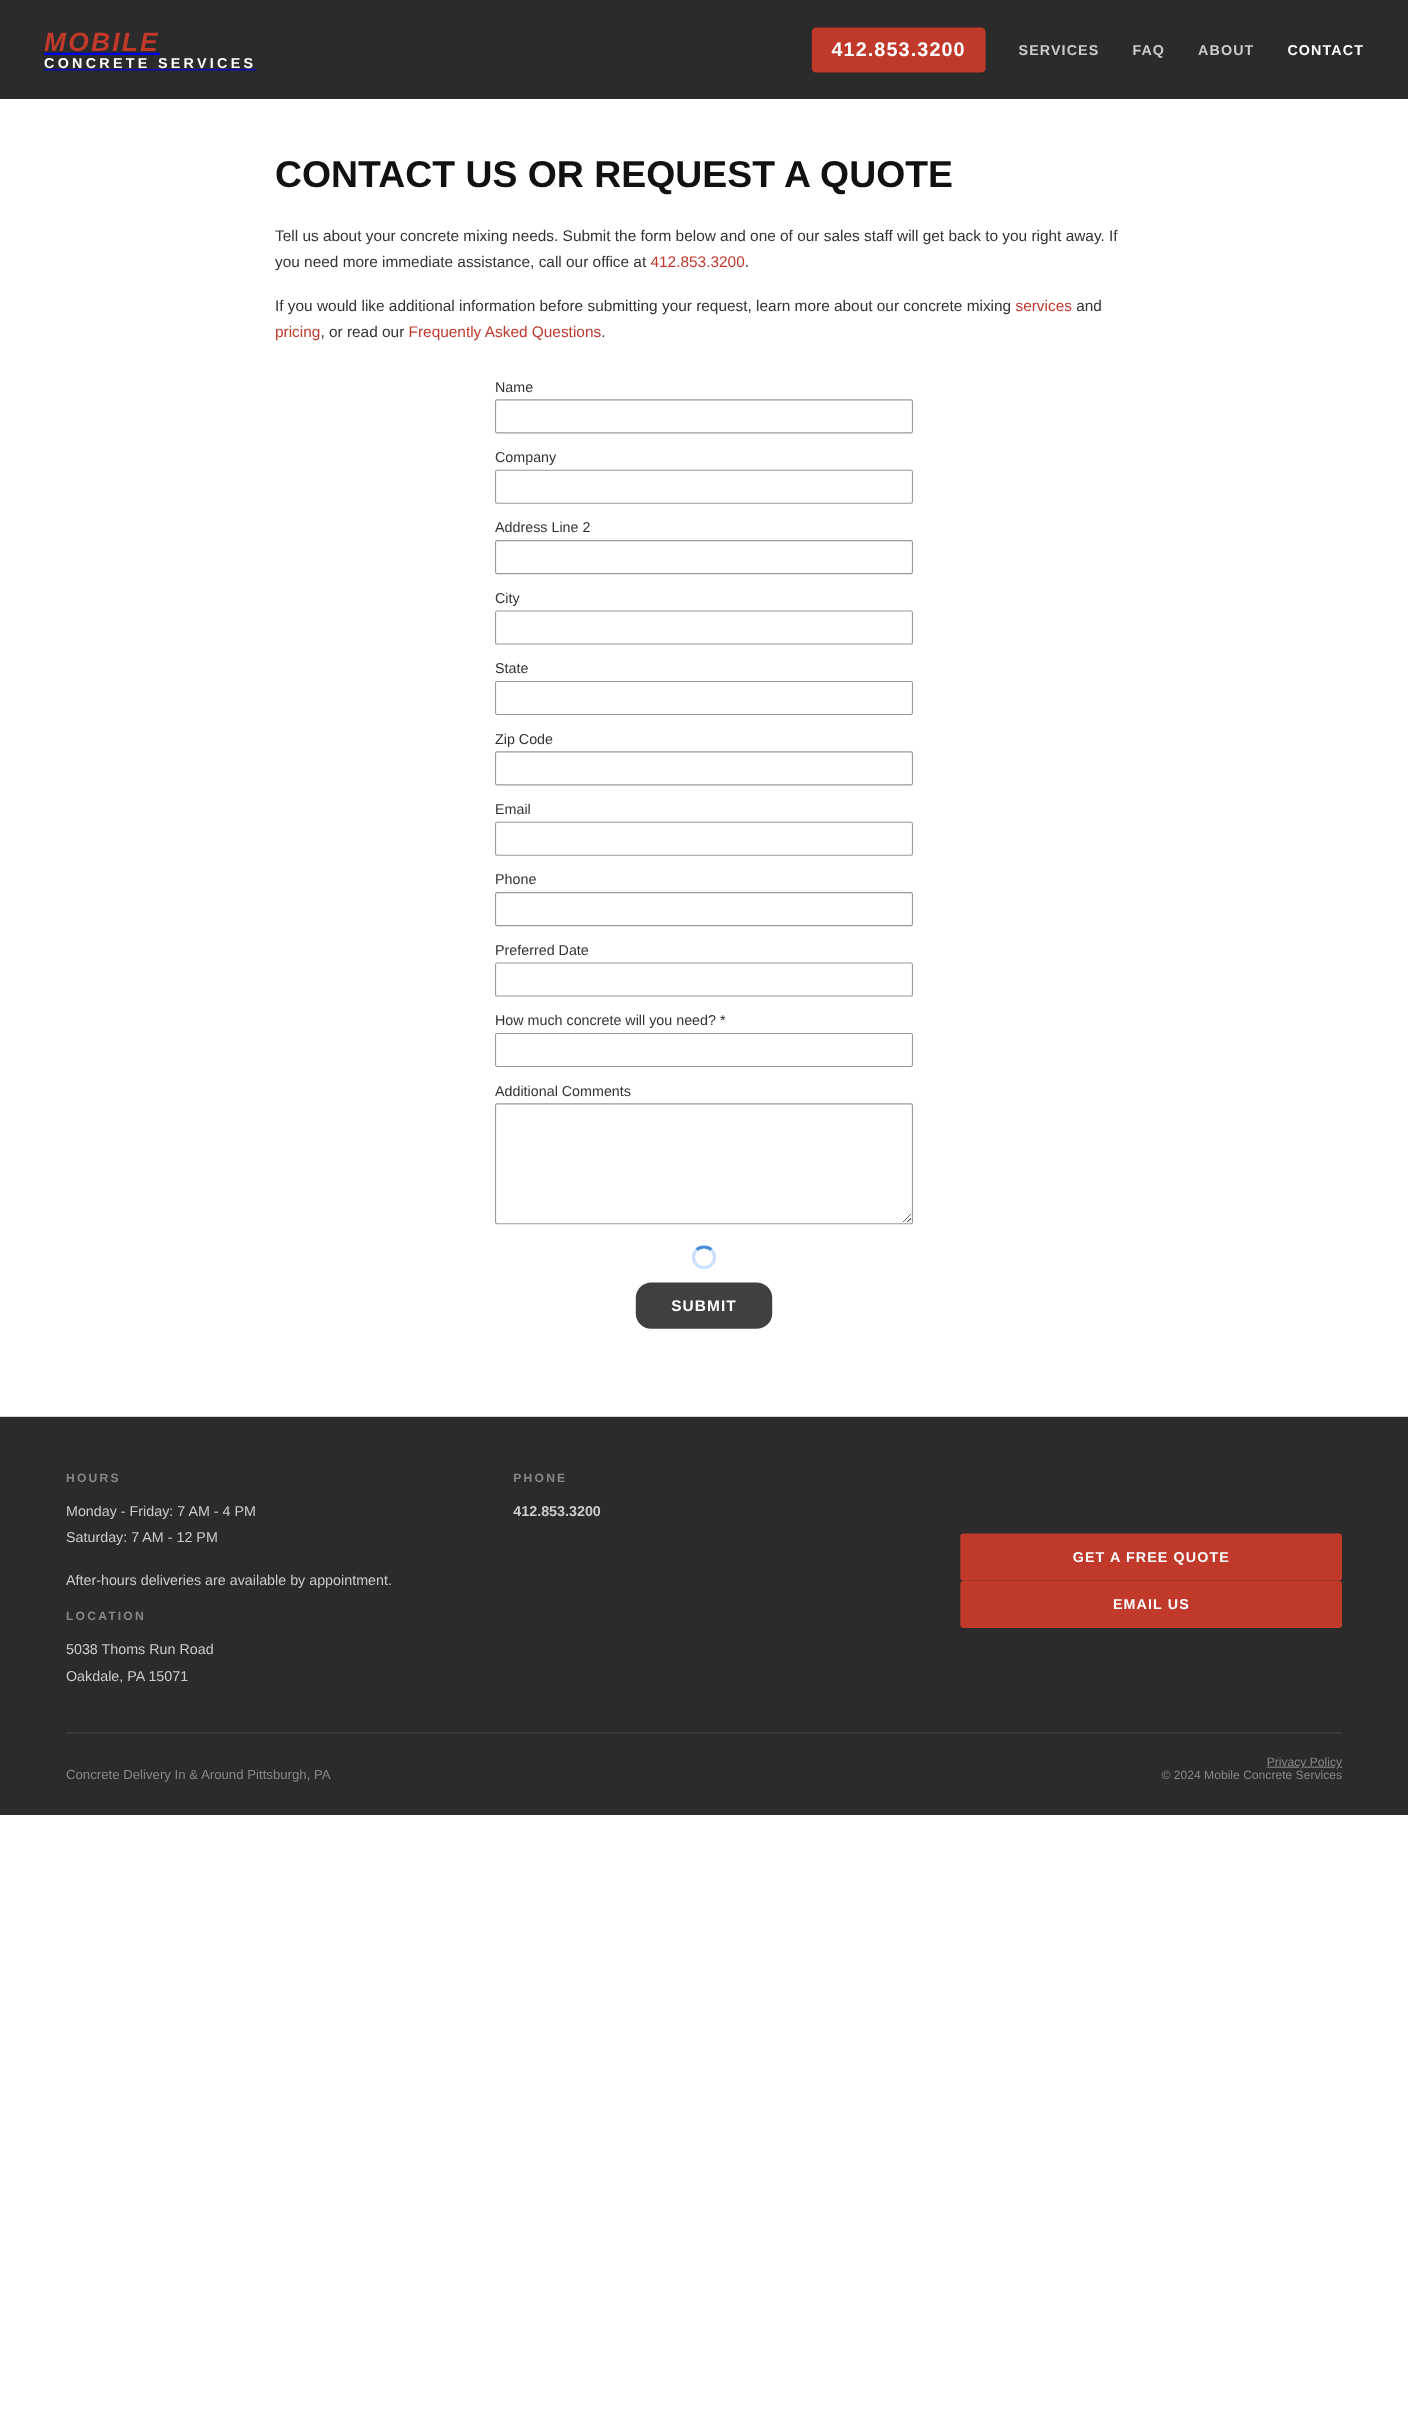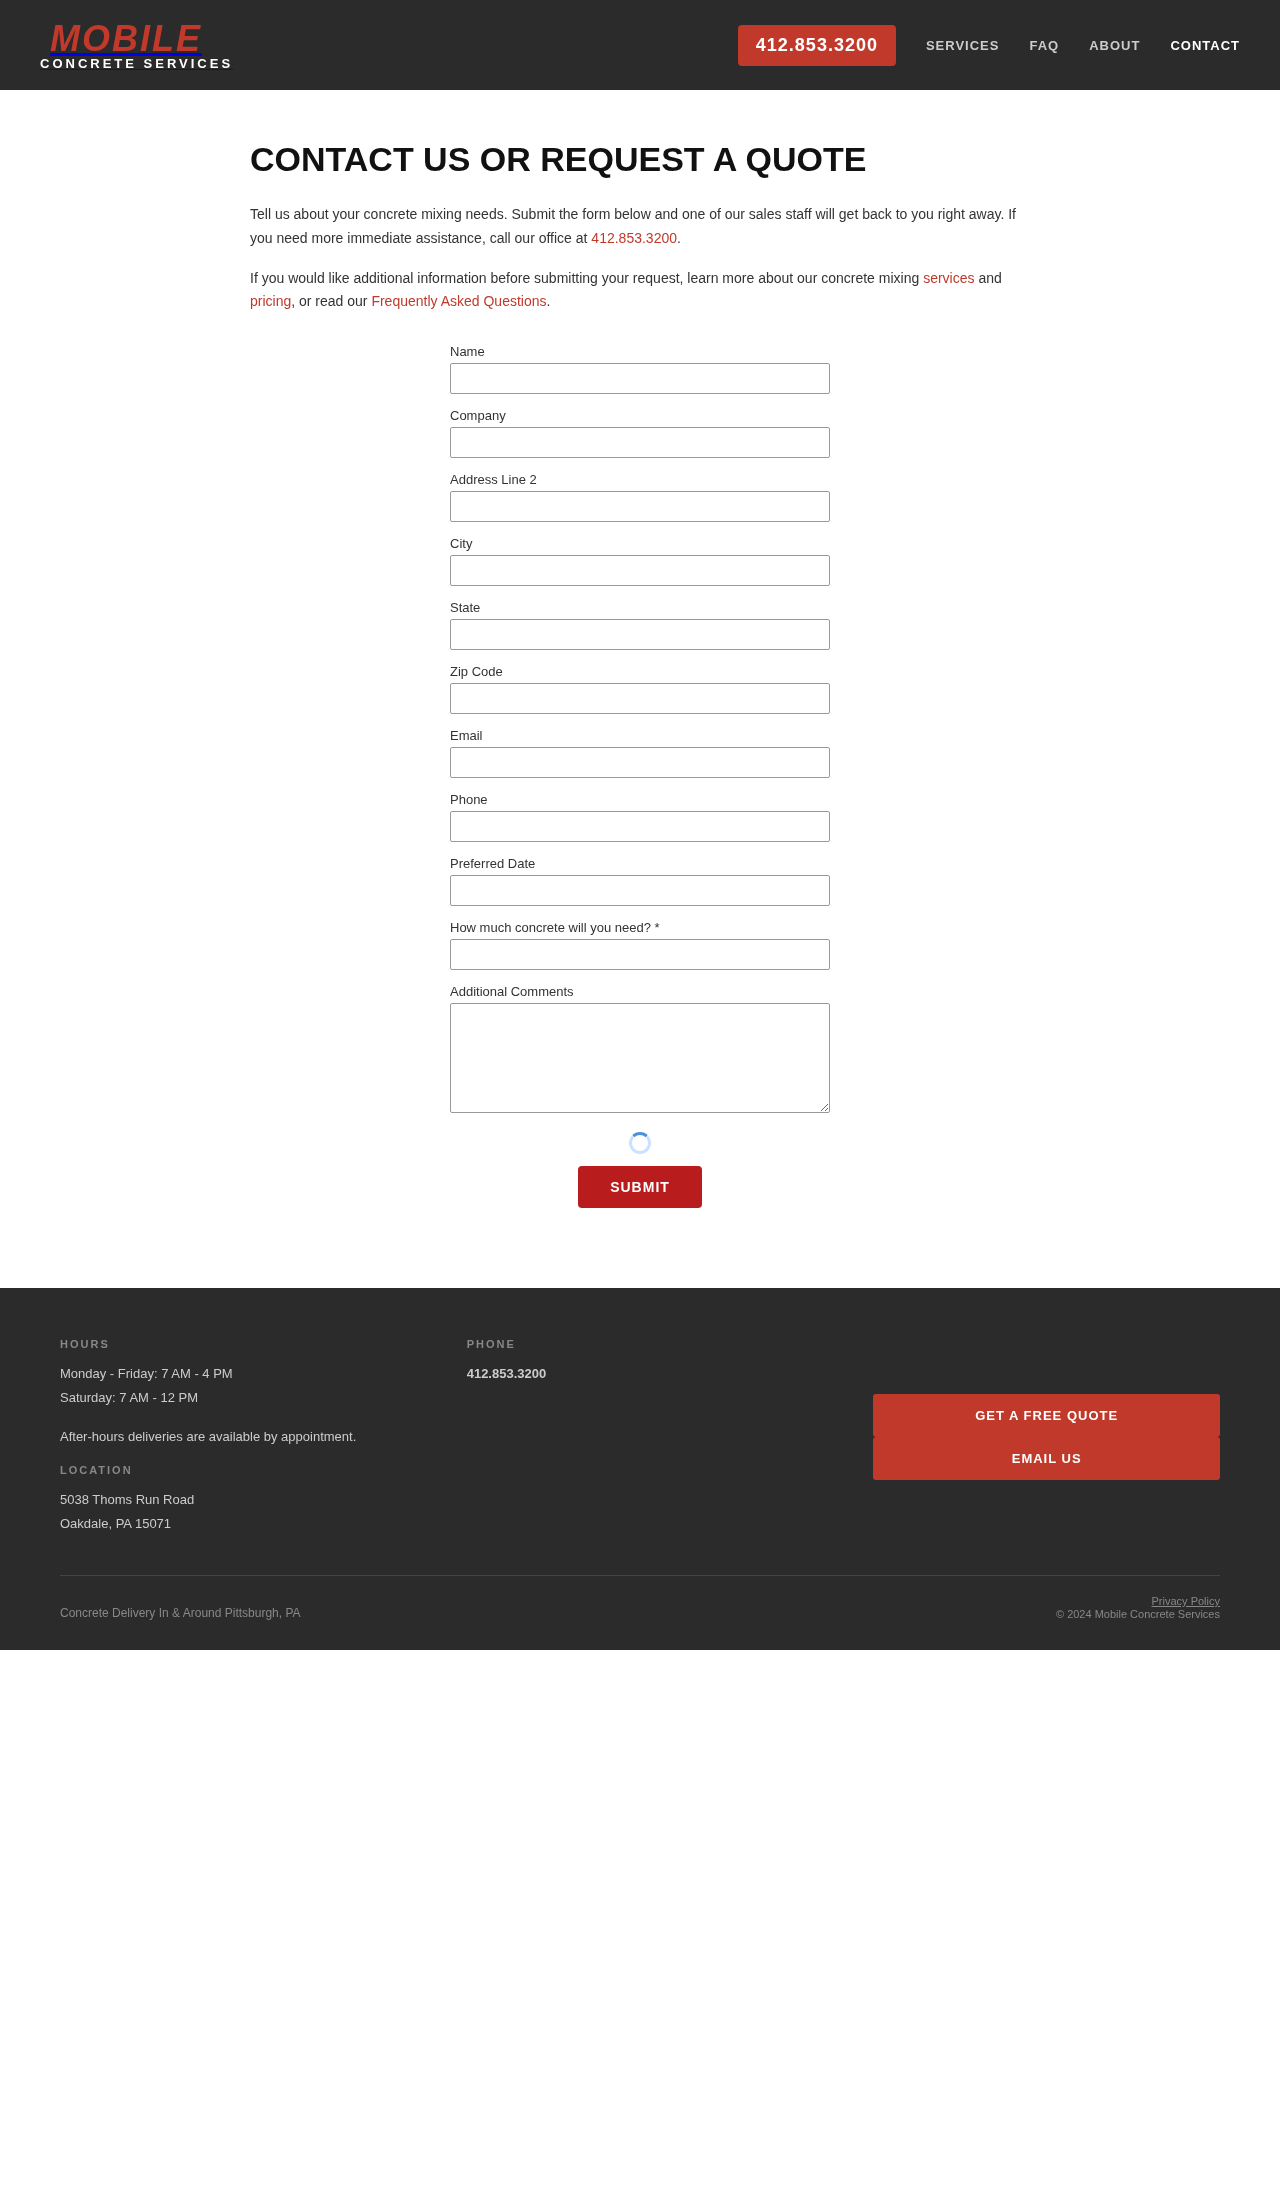--- a/index.html
+++ b/index.html
@@ -13,26 +13,25 @@
       justify-content: space-between;
       padding: 0 40px;
       height: 90px;
     }
     .logo-wrapper {
       display: flex;
       flex-direction: column;
       line-height: 1;
     }
     .logo-mobile {
-      font-size: 36px;
+      font-size: 24px;
       font-weight: 900;
       color: #c0392b;
       letter-spacing: 2px;
       font-style: italic;
-      margin-left: 10px;
     }
     .logo-concrete {
       font-size: 13px;
       font-weight: 700;
       color: #fff;
       letter-spacing: 3px;
     }
     nav {
       display: flex;
       align-items: center;
@@ -111,28 +110,28 @@
     }
     .recaptcha-placeholder {
       display: flex;
       justify-content: center;
       margin: 16px 0 12px;
       color: #4a90d9;
       font-size: 22px;
     }
     .submit-btn {
       display: block;
-      background: #b91c1c;
+      background: #404040;
       color: #fff;
       font-size: 14px;
       font-weight: 700;
       letter-spacing: 1px;
       border: none;
       padding: 13px 32px;
-      border-radius: 4px;
+      border-radius: 14px;
       cursor: pointer;
       text-transform: uppercase;
       margin: 0 auto;
     }
 
     
     footer {
       background: #2b2b2b;
       color: #ccc;
       padding: 50px 60px 30px;

